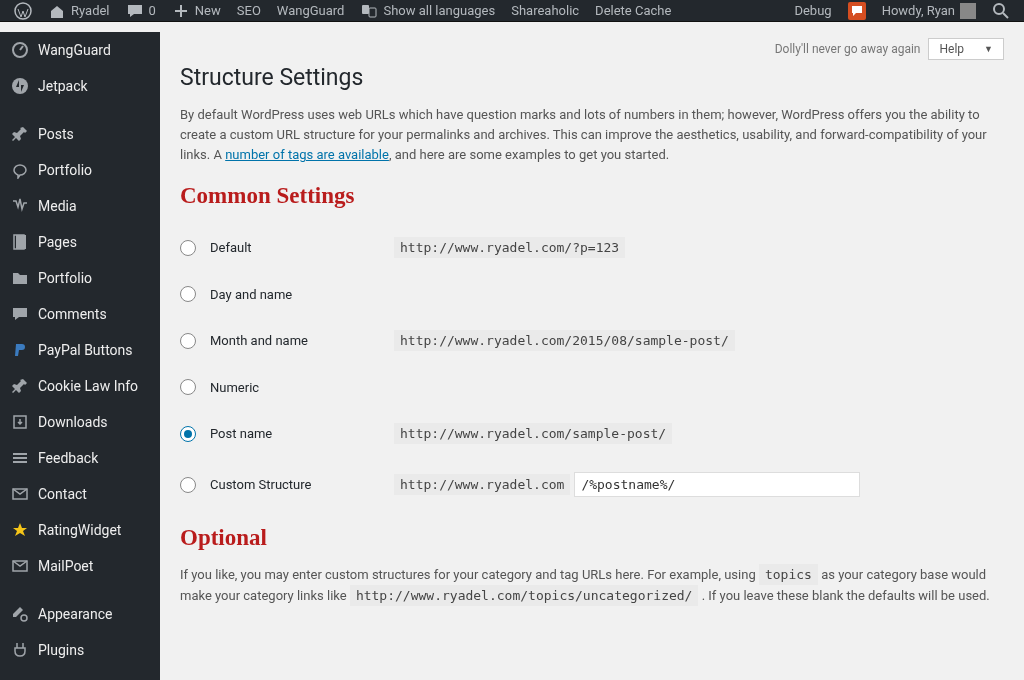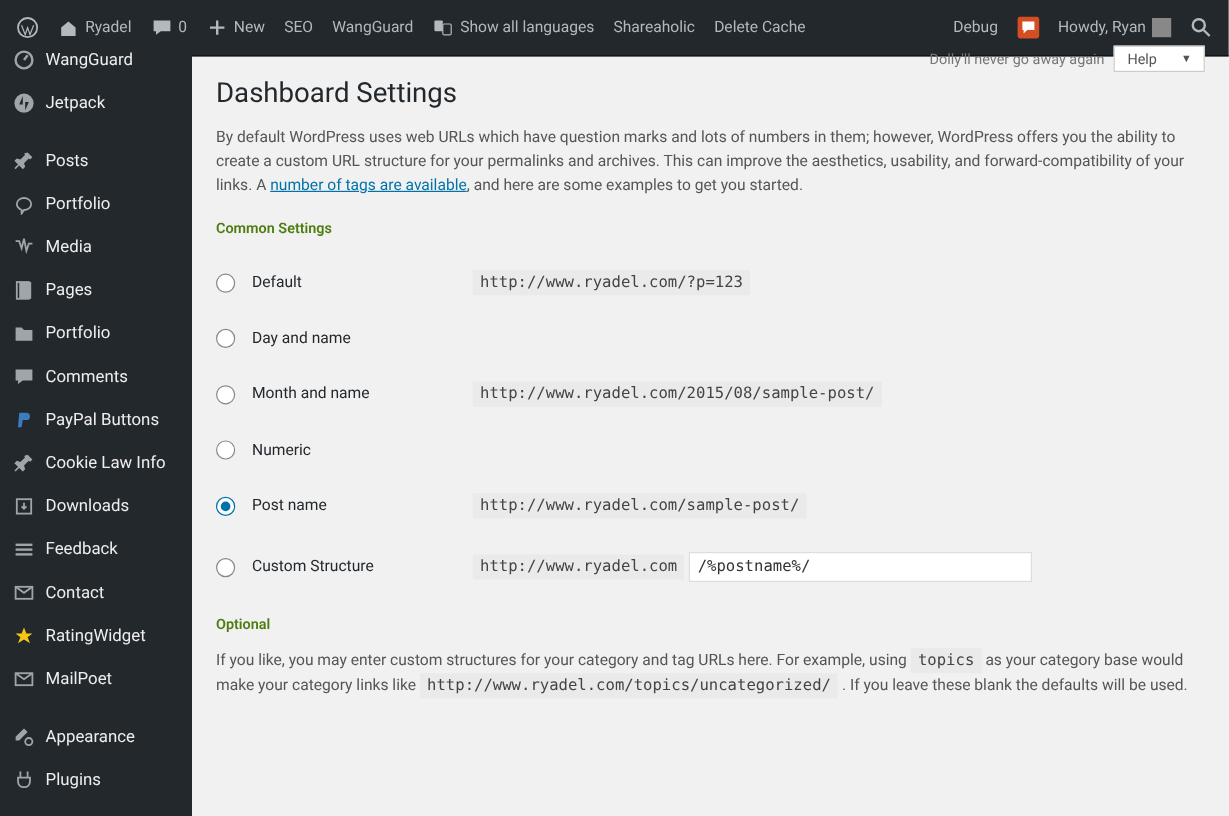--- a/index.html
+++ b/index.html
@@ -12,41 +12,41 @@
     --link:#0073aa;
     --accent-orange:#d54e21;
     --code-bg:#eaeaea;
     --border:#cccccc;
   }
   *{box-sizing:border-box;}
   html,body{margin:0;padding:0;height:100%;font-family:-apple-system,"Segoe UI",Roboto,Helvetica,Arial,sans-serif;}
   body{width:1024px;height:680px;overflow:hidden;background:var(--content-bg);position:relative;}
 
   
-  .admin-bar{height:47px;background:var(--bg-dark);color:var(--text-muted2);display:flex;align-items:center;font-size:13px;padding:0 6px;justify-content:space-between;border-bottom:1px solid #111;}
+  .admin-bar{height:22px;background:var(--bg-dark);color:var(--text-muted2);display:flex;align-items:center;font-size:13px;padding:0 6px;justify-content:space-between;border-bottom:1px solid #111;}
   .ab-left,.ab-right{display:flex;align-items:center;gap:0;}
   .ab-item{display:flex;align-items:center;gap:5px;padding:0 8px;height:32px;cursor:pointer;}
   .badge-orange{background:var(--accent-orange);width:18px;height:18px;border-radius:2px;display:flex;align-items:center;justify-content:center;}
   .avatar{width:16px;height:16px;background:#888;display:inline-block;}
 
   
   .sidebar{position:absolute;top:32px;left:0;bottom:0;width:160px;background:var(--bg-dark);color:var(--text-light);font-size:14px;overflow:hidden;}
   .menu-item{display:flex;align-items:center;gap:8px;padding:8px 10px;cursor:pointer;color:var(--text-light);}
   .menu-sep{height:12px;}
   .mi-icon{width:20px;height:20px;display:flex;align-items:center;justify-content:center;color:#a0a5aa;font-size:16px;}
   svg{width:18px;height:18px;fill:currentColor;display:block;}
 
   
   .content{position:absolute;top:32px;left:160px;right:0;bottom:0;padding:0 20px 20px;overflow:auto;}
   .content-top{display:flex;justify-content:flex-end;align-items:center;gap:8px;font-size:12px;color:#777;padding-top:6px;}
   .help-btn{border:1px solid var(--border);background:#fff;padding:3px 10px;font-size:12px;color:#555;cursor:pointer;display:flex;align-items:center;gap:20px;}
   h1{font-size:23px;font-weight:400;color:#23282d;margin:4px 0 14px;}
   .intro{font-size:13px;color:#555;line-height:1.55;margin-bottom:18px;max-width:830px;}
   a.inline{color:var(--link);text-decoration:underline;}
-  h2{font-size:12px;font-weight:600;color:#4d7c0f;margin:14px 0 14px;}
+  h2{font-size:23px;font-weight:600;color:#b91c1c;margin:14px 0 14px;font-family:Liberation Serif, serif;}
   .opt-row{display:flex;align-items:center;gap:14px;padding:14px 0;font-size:13px;}
   .opt-radio{width:16px;height:16px;border:1px solid #888;border-radius:50%;background:#fff;display:flex;align-items:center;justify-content:center;cursor:pointer;flex-shrink:0;}
   .opt-radio.checked{border-color:var(--link);}
   .opt-radio.checked::after{content:"";width:8px;height:8px;border-radius:50%;background:var(--link);}
   .opt-label{width:170px;color:#23282d;}
   code.ex{background:var(--code-bg);font-family:Consolas,Monaco,monospace;font-size:13px;padding:3px 6px;color:#444;}
   .custom-field{display:flex;align-items:center;gap:4px;}
   input.perm{border:1px solid #ddd;background:#fff;font-family:Consolas,Monaco,monospace;font-size:13px;padding:4px 6px;width:286px;color:#333;}
   .optional-text{font-size:13px;color:#555;line-height:1.6;max-width:830px;}
 </style>
@@ -284,21 +284,21 @@
 
 <div class="content">
   <div class="content-top">
     <span>Dolly'll never go away again</span>
     <div class="help-btn">
       <span>Help</span>
       <span style="font-size:9px;">▼</span>
     </div>
   </div>
 
-  <h1>Dashboard Settings</h1>
+  <h1>Structure Settings</h1>
 
   <p class="intro">
     <span>By default WordPress uses web URLs which have question marks and lots of numbers in them; however, WordPress offers you the ability to create a custom URL structure for your permalinks and archives. This can improve the aesthetics, usability, and forward-compatibility of your links. A </span><a class="inline">number of tags are available</a><span>, and here are some examples to get you started.</span>
   </p>
 
   <h2>Common Settings</h2>
 
   <div id="options">
       <div class="opt-row">
         <span class="opt-radio"></span>

